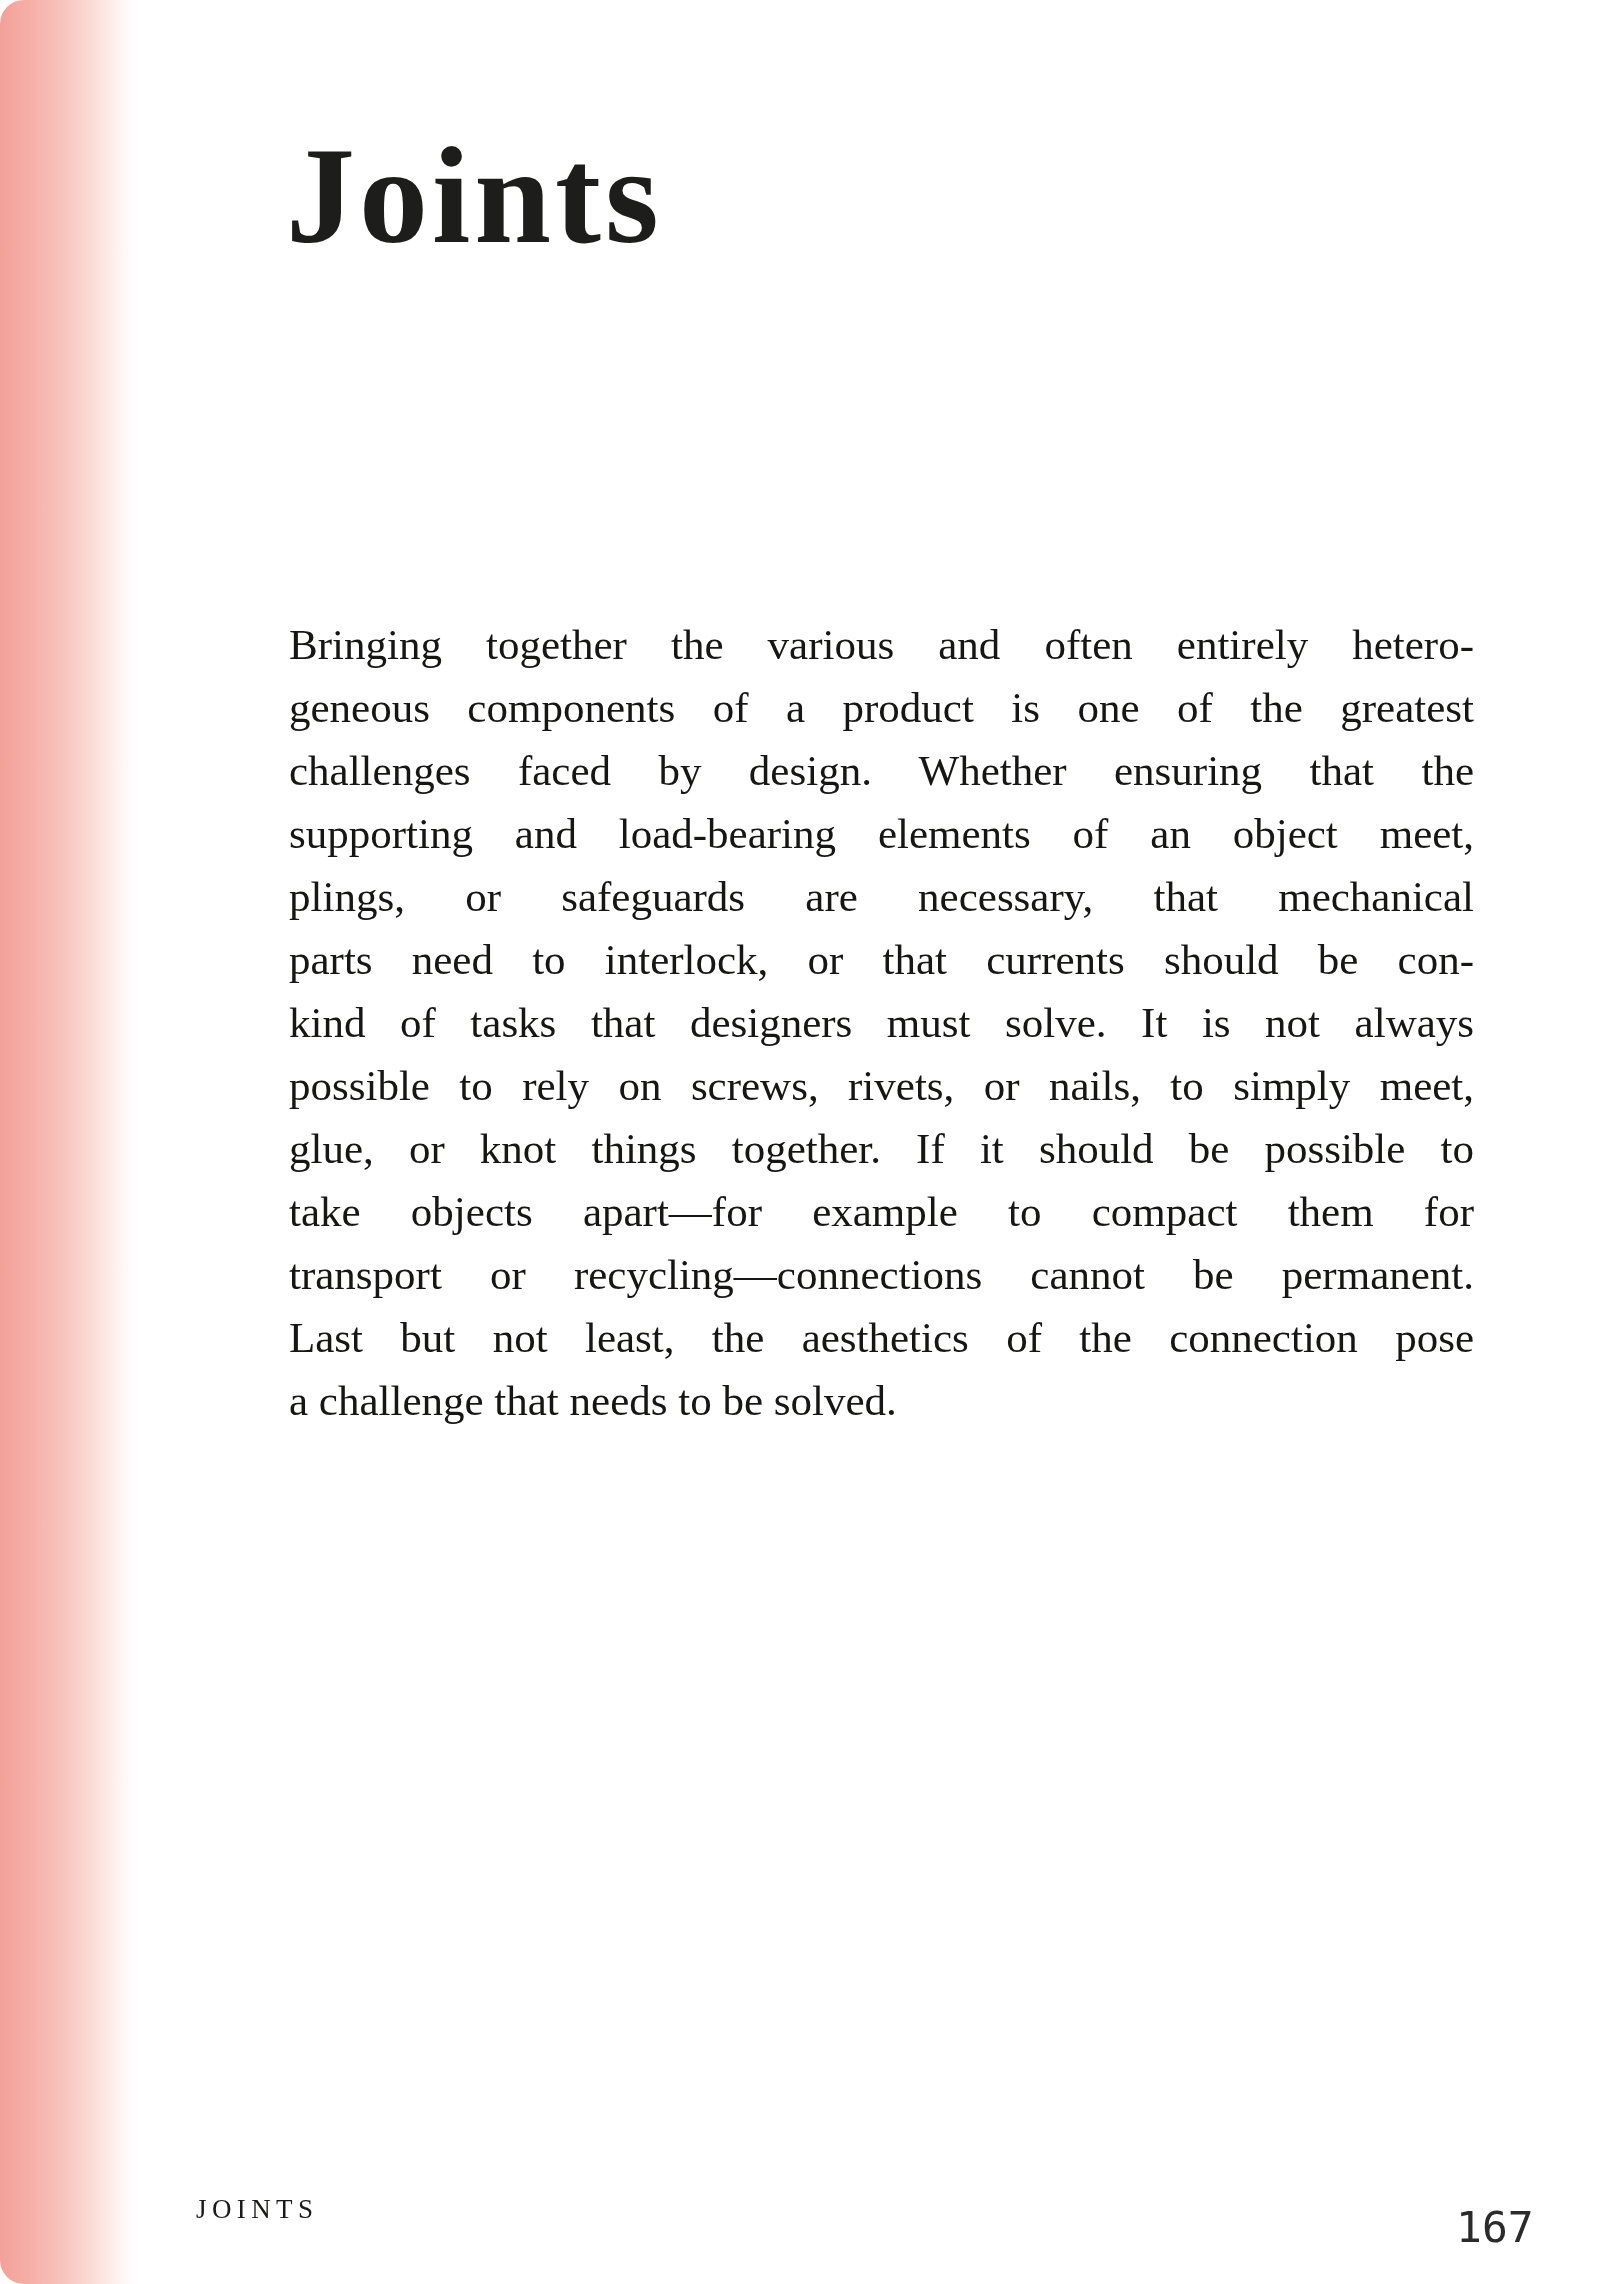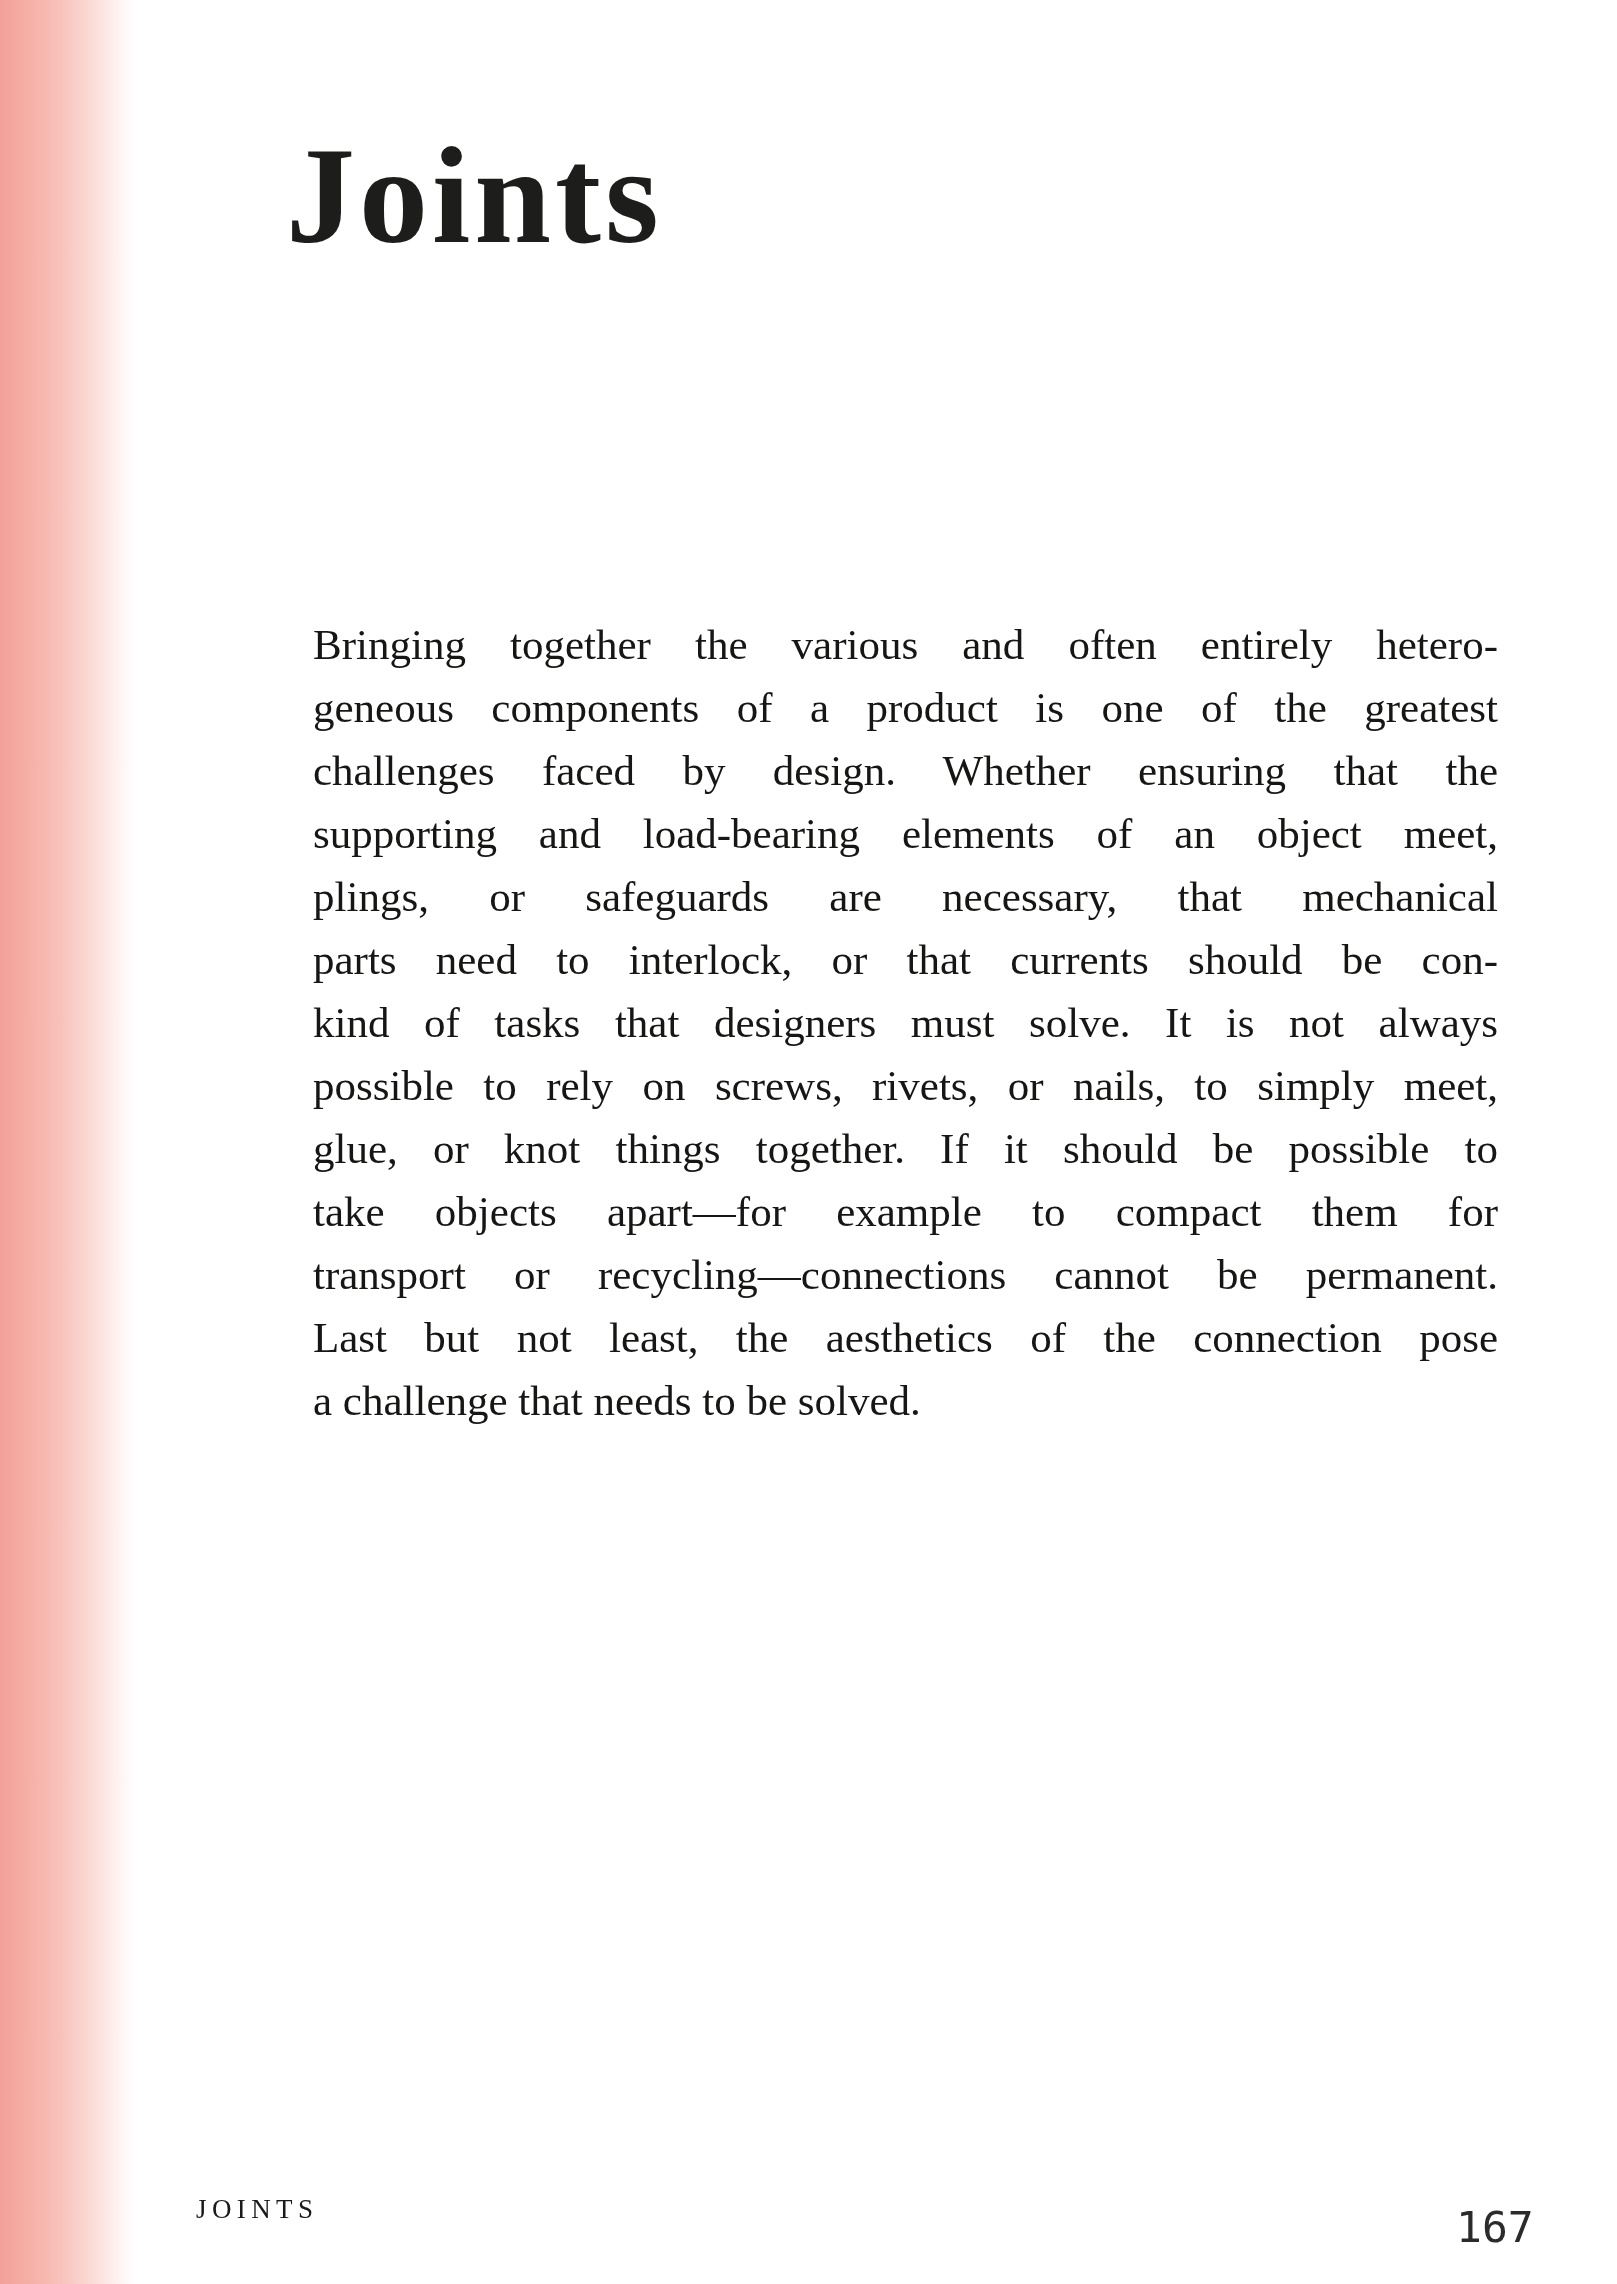--- a/index.html
+++ b/index.html
@@ -7,20 +7,21 @@
     padding: 0;
     background: #ffffff;
   }
   .page {
     position: relative;
     width: 1618px;
     height: 2284px;
     background: #ffffff;
     overflow: hidden;
     font-family: "Liberation Serif", serif;
+    border-radius: 24px;
   }
   
   .edge-gradient {
     position: absolute;
     left: 0;
     top: 0;
     width: 138px;
     height: 2284px;
     background: linear-gradient(90deg,
       #f2a198 0px,
@@ -46,21 +47,20 @@
   .intro-paragraph {
     position: absolute;
     left: 289px;
     top: 613px;
     width: 1185px;
     font-family: "Liberation Serif", serif;
     font-weight: 400;
     font-size: 43px;
     line-height: 63px;
     color: #161614;
-    margin-left: 24px;
   }
   .para-line {
     text-align: justify;
     text-align-last: justify;
     white-space: normal;
   }
   .para-line.last {
     text-align-last: left;
   }
   .running-head {

